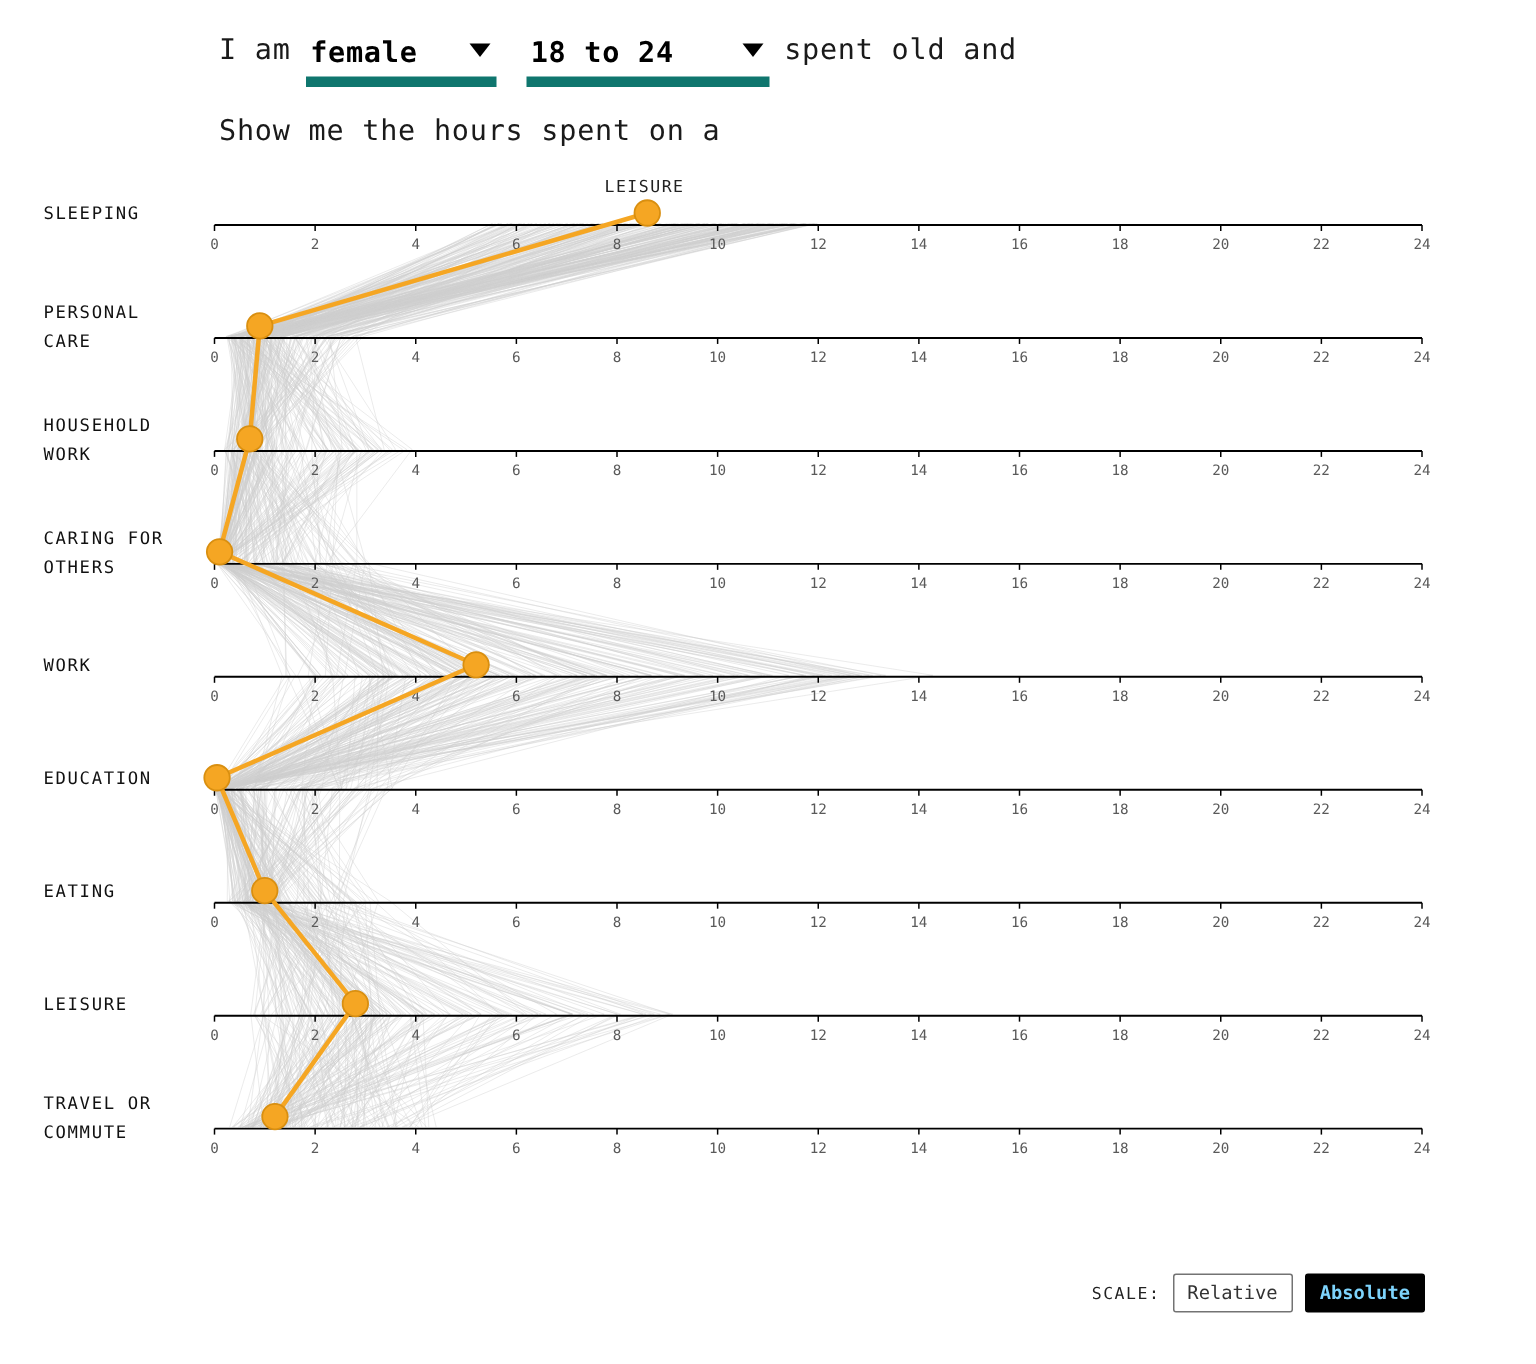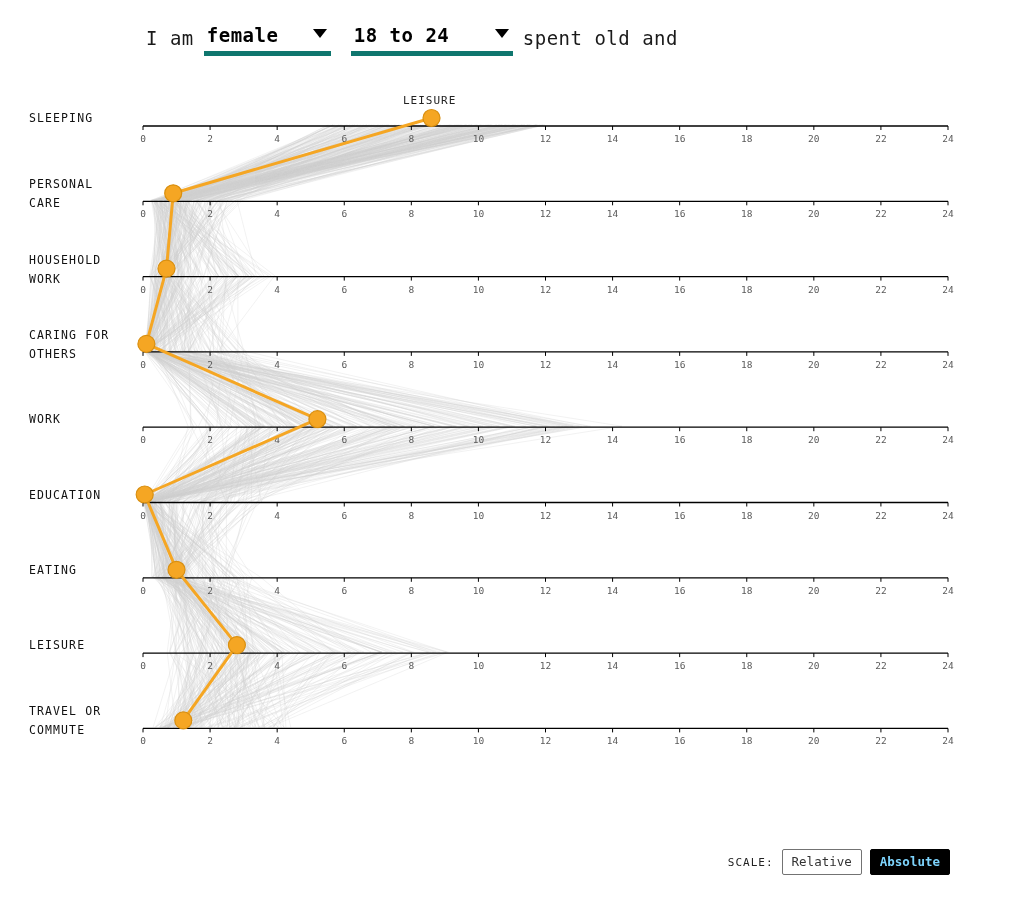--- a/index.html
+++ b/index.html
@@ -15,35 +15,35 @@
     position: relative;
     overflow: hidden;
   }
 
   
   .controls {
     padding: 22px 0 0 146px;
   }
   .control-line {
     display: flex;
-    align-items: center;
+    align-items: flex-start;
     font-size: 19px;
     letter-spacing: 0.5px;
     margin-bottom: 20px;
     white-space: nowrap;
   }
   .control-line .plain {
     font-weight: 400;
     color: #1a1a1a;
   }
   .dropdown {
     display: inline-flex;
     align-items: center;
     justify-content: space-between;
-    border-bottom: 5px solid #0f766e;
+    border-bottom: 7px solid #0f766e;
     padding: 0 4px 5px 3px;
     margin: 0 10px;
     cursor: pointer;
     position: relative;
     top: 2px;
   }
   .dropdown .dd-label {
     font-weight: bold;
     font-size: 19px;
     letter-spacing: 0.5px;
@@ -166,20 +166,21 @@
     <span class="dropdown" id="dd-age">
       <span class="dd-label">18 to 24</span>
       <span class="caret"></span>
     </span>
 
     <span class="plain">spent old and</span>
 
   </div>
 
   <div class="control-line">
+    <span class="plain">Show me the hours spent on a</span>
 
   </div>
 
 </div>
 
 <div class="chart-wrap">
   <div class="median-label">LEISURE</div>
   <svg class="plot" id="plot" width="1024" height="690" viewBox="0 0 1024 690">
       <g>
         <path d="M513.3,31.0L207.3,106.3L164.5,181.6L155.5,256.9L335.3,332.2L195.2,407.5L162.6,482.8L236.1,558.1L179.2,633.4" class="bg-line"></path>

